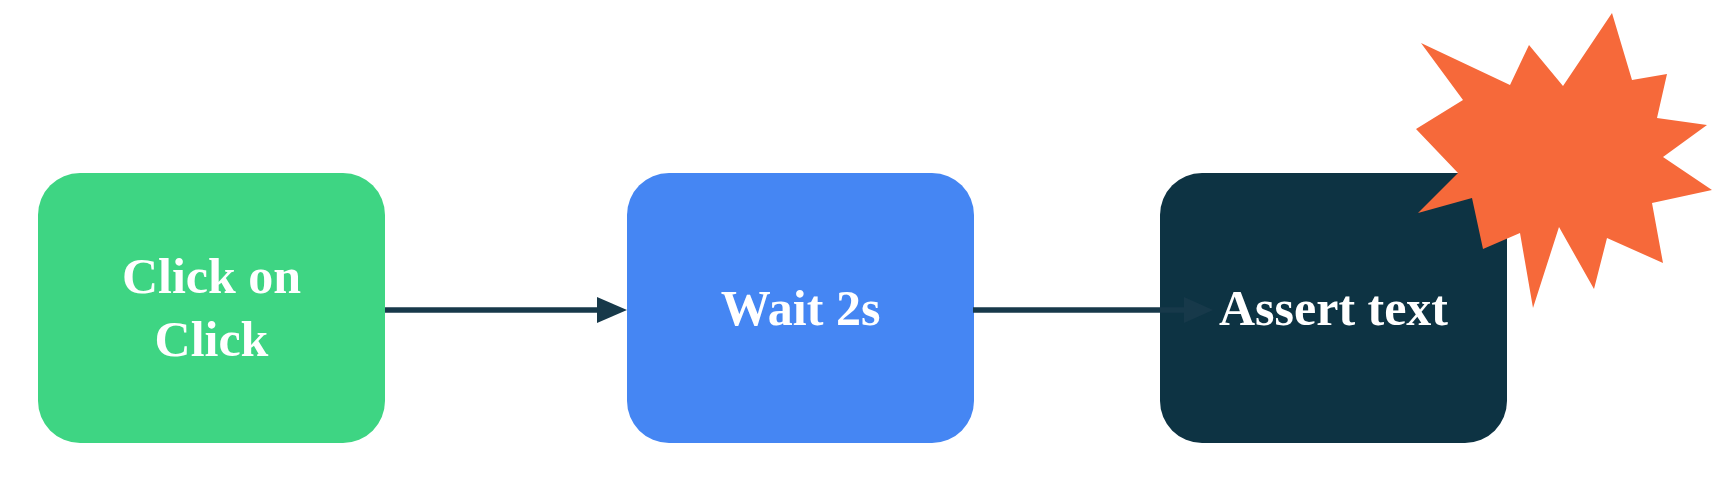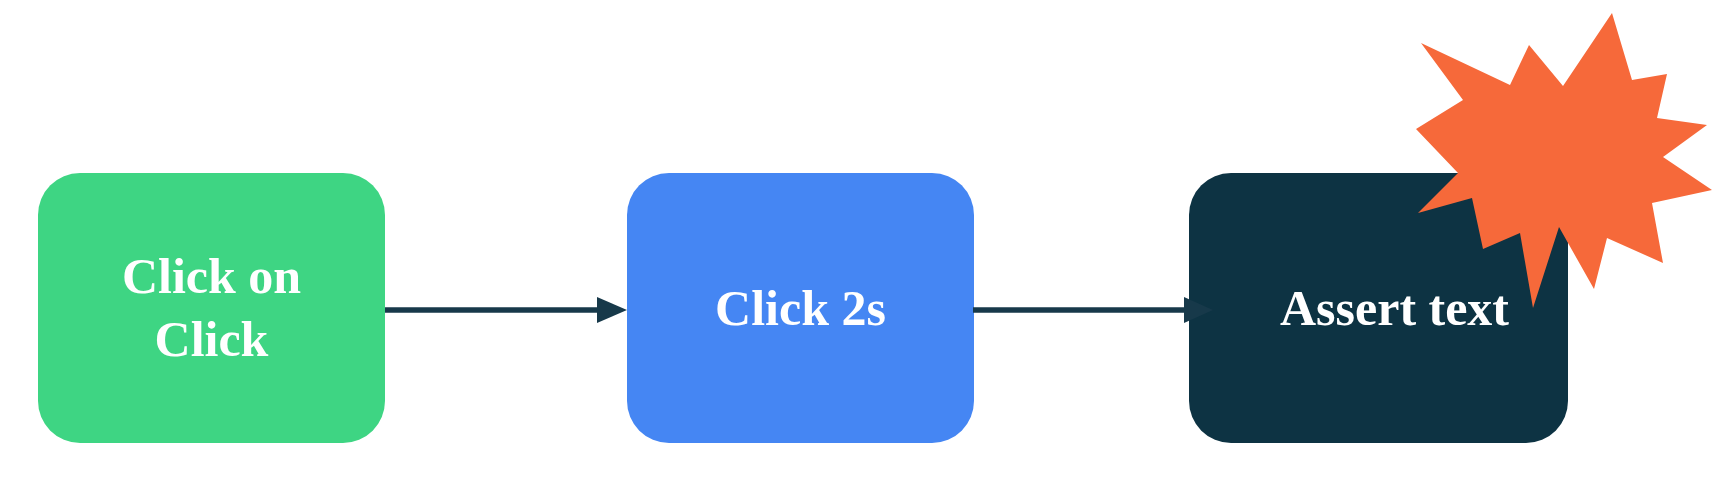--- a/index.html
+++ b/index.html
@@ -26,21 +26,21 @@
     text-align: center;
     color: #ffffff;
     font-weight: 700;
     font-size: 50px;
     line-height: 63px;
     letter-spacing: 0;
   }
   .node-label .line { display: block; }
   #node-1 { left: 38px; }
   #node-2 { left: 627px; }
-  #node-3 { left: 1189px; padding-left: 32px; }
+  #node-3 { left: 1160px; }
   .overlay {
     position: absolute;
     left: 0; top: 0;
     width: 1730px;
     height: 486px;
     z-index: 3;
     pointer-events: none;
   }
 </style>
 </head>
@@ -50,21 +50,21 @@
 
   <div class="node" id="node-1" style="background-color: rgb(62, 213, 131);">
     <div class="node-label">
       <span class="line">Click on</span>
       <span class="line">Click</span>
     </div>
   </div>
 
   <div class="node" id="node-2" style="background-color: rgb(69, 134, 243);">
     <div class="node-label">
-      <span class="line">Click 2s</span>
+      <span class="line">Wait 2s</span>
     </div>
   </div>
 
   <div class="node" id="node-3" style="background-color: rgb(13, 51, 67);">
     <div class="node-label">
       <span class="line">Assert text</span>
     </div>
   </div>
 
   <svg class="overlay" viewBox="0 0 1730 486" xmlns="http://www.w3.org/2000/svg">

